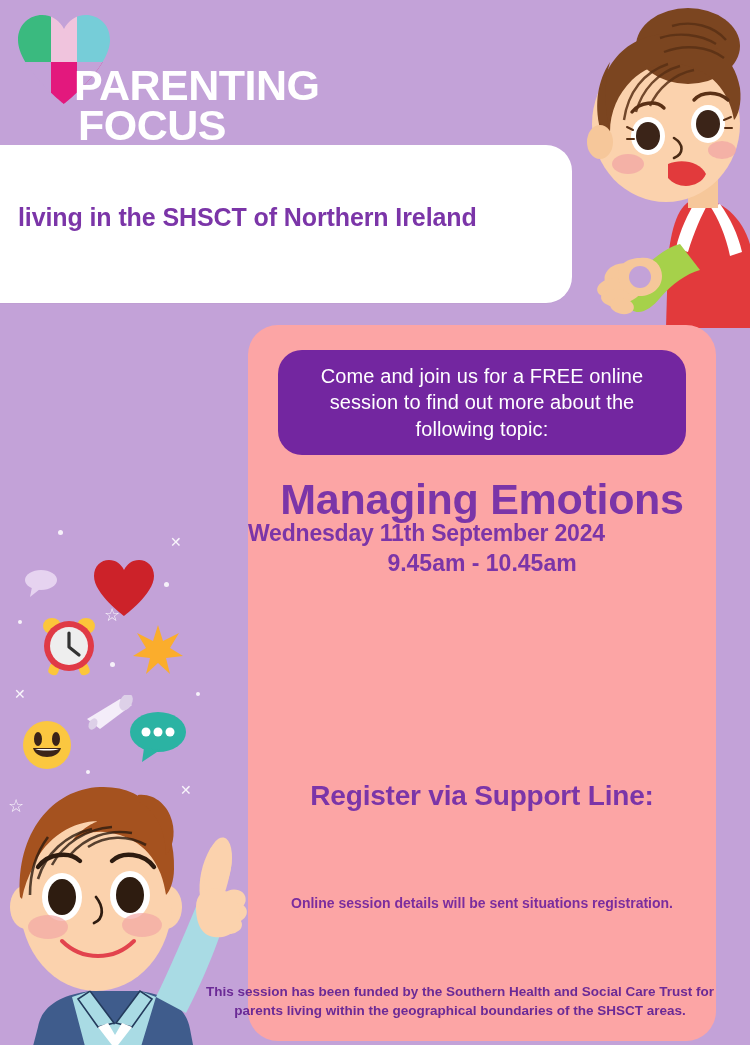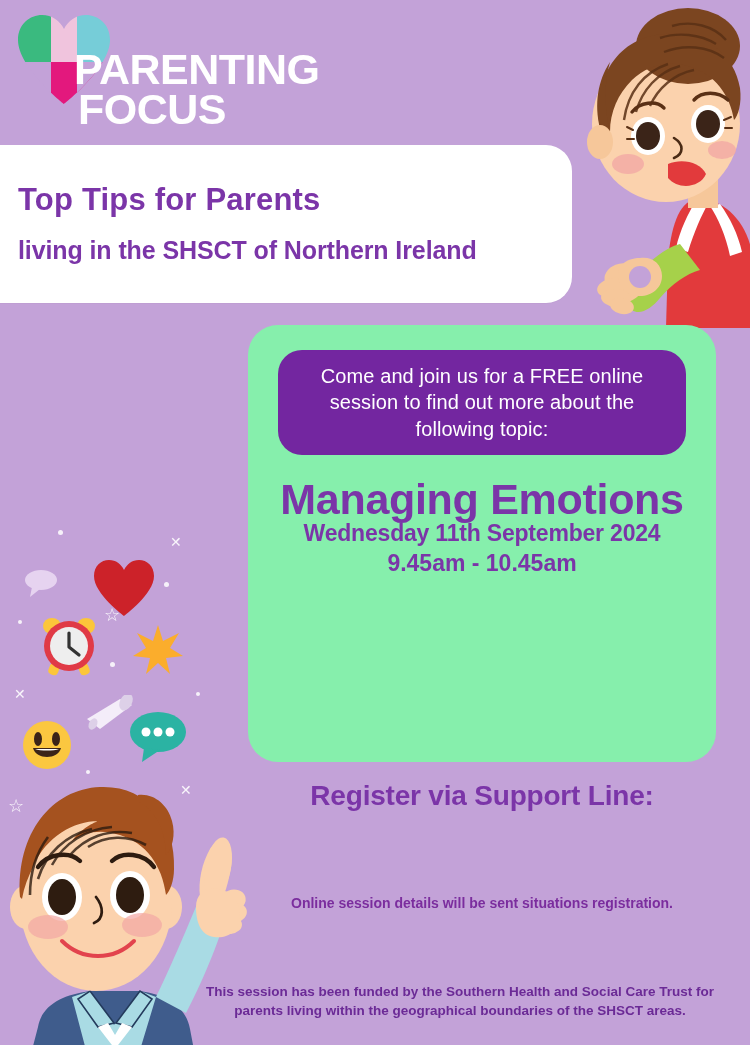--- a/index.html
+++ b/index.html
@@ -28,21 +28,21 @@
   }
   .logo-heart { position:absolute; left:0; top:2px; width:100px; height:92px; }
   .logo-words {
     position:absolute;
     left:60px; top:40px;
     color:#ffffff;
     font-weight:bold;
     line-height:0.92;
     letter-spacing:-0.5px;
   }
-  .logo-line1 { font-size:43px; display:block; }
+  .logo-line1 { font-size:43px; display:block;margin-top:16px; }
   .logo-line2 { font-size:43px; display:block; margin-left:4px;}
 
   
   .title-card {
     position:absolute;
     left:-40px; top:145px;
     width:612px; height:158px;
     background:#ffffff;
     border-radius:26px;
     z-index:30;
@@ -69,22 +69,22 @@
     margin-top:20px;
   }
 
   
   .woman { position:absolute; right:-8px; top:8px; width:210px; height:320px; z-index:20; }
 
   
   .main-card {
     position:absolute;
     left:248px; top:325px;
-    width:468px; height:437px;
-    background:#86efac;
+    width:468px; height:716px;
+    background:#fca5a5;
     border-radius:30px;
     z-index:25;
     padding-left:12px;
   }
   .purple-banner {
     position:absolute;
     left:30px; top:25px;
     width:408px; height:105px;
     background:#7326a0;
     border-radius:24px;
@@ -105,21 +105,20 @@
     left:0; top:150px; width:100%;
     text-align:center;
     color:#7b35a8;
     font-size:43px;
     font-weight:bold;
     letter-spacing:-0.3px;
   }
   .session-date {
     position:absolute;
     left:0; top:195px; width:100%;
-    text-align:center;
     color:#7b35a8;
     font-size:23px;
     font-weight:bold;
     letter-spacing:-0.2px;
   }
   .session-time {
     position:absolute;
     left:0; top:225px; width:100%;
     text-align:center;
     color:#7b35a8;
@@ -269,21 +268,20 @@
     <ellipse cx="80" cy="156" rx="16" ry="10" fill="#f2a6a4" opacity="0.75"></ellipse>
     <ellipse cx="174" cy="142" rx="14" ry="9" fill="#f2a6a4" opacity="0.75"></ellipse>
 
     <path d="M126 130 C136 136 136 146 126 150" stroke="#4a2b15" stroke-width="2.6" fill="none" stroke-linecap="round"></path>
 
     <path d="M120 156 C134 150 152 154 158 166 C152 180 130 182 120 170 Z" fill="#e23a3c"></path>
   </svg>
 
   <div class="title-card">
     <div class="title-inner">
-      <div class="title-main">Top Tips for Parents</div>
       <div class="title-sub">living in the SHSCT of Northern Ireland</div>
     </div>
   </div>
 
   <div class="icons">
 
     <svg class="ic" style="left:92px; top:38px; width:64px; height:60px;" viewBox="0 0 64 60">
       <path d="M32 58 C32 58 2 36 2 18 C2 8 9 2 17 2 C24 2 29 6 32 12 C35 6 40 2 47 2 C55 2 62 8 62 18 C62 36 32 58 32 58 Z" fill="#cc2229"></path>
     </svg>
 

